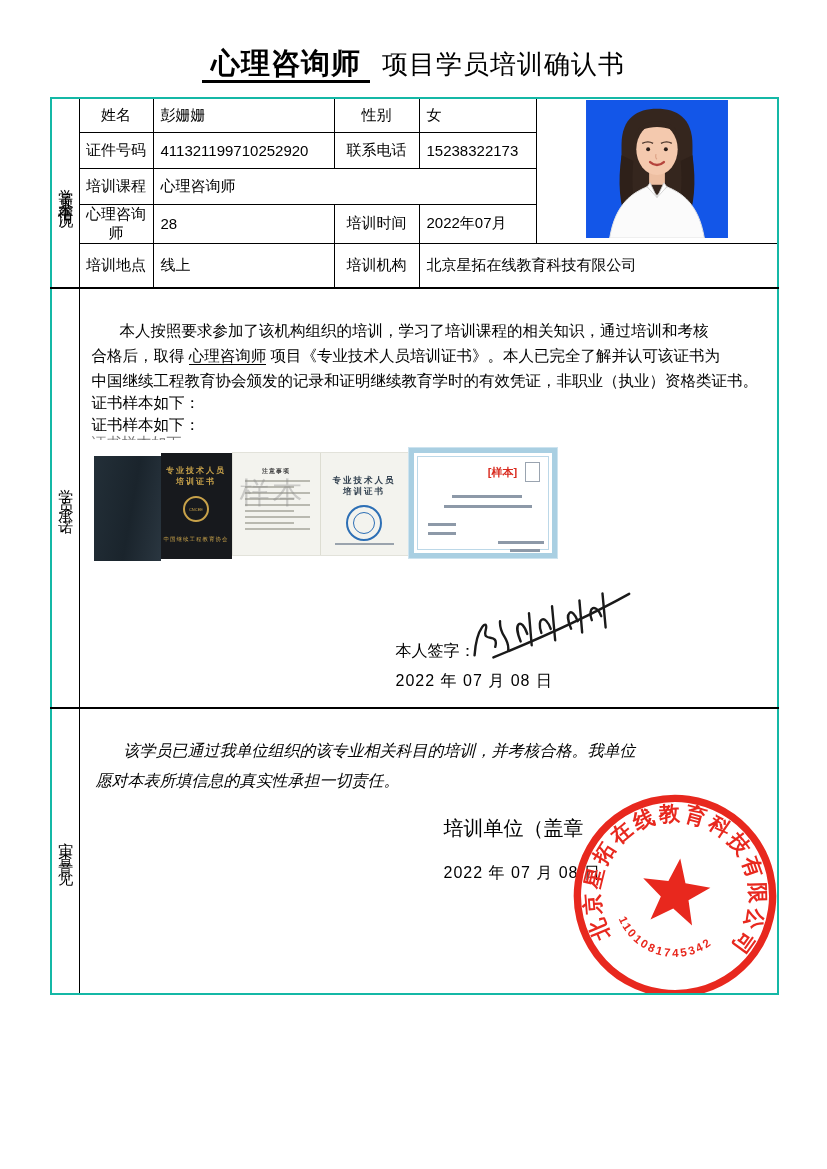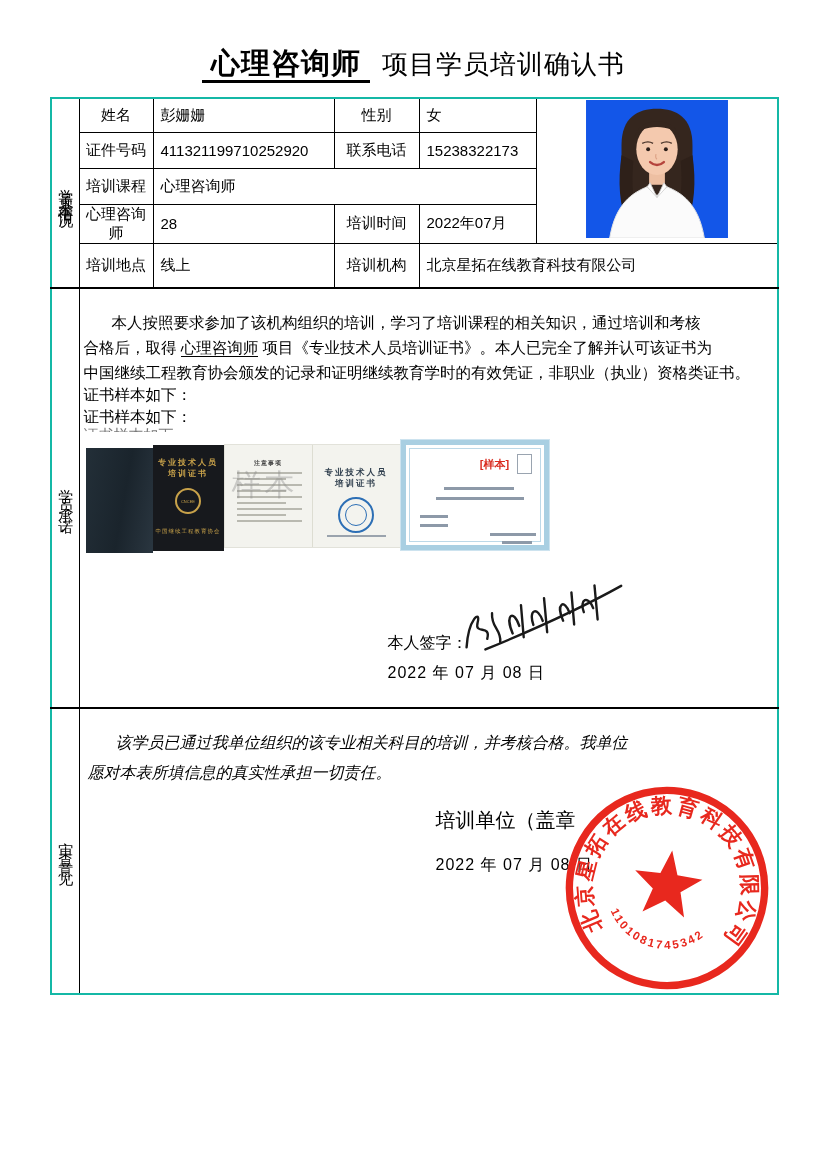--- a/index.html
+++ b/index.html
@@ -16,21 +16,21 @@
   table.form{position:absolute;left:50px;top:97px;width:727px;border-collapse:collapse;
              table-layout:fixed;border:2px solid #14b8a6;}
   table.form td{border:1px solid #000;font-size:15px;overflow:hidden;}
   td.lab{text-align:center;padding:0 2px;}
   td.val{text-align:left;padding:0 7px;}
   td.vcell{text-align:center;vertical-align:middle;padding:0;}
   .vtext{writing-mode:vertical-rl;text-orientation:upright;display:inline-block;font-size:15px;}
   .ls5{letter-spacing:5px;} .ls10{letter-spacing:10px;}
   tr.sec>td{border-top:2px solid #000;}
   td.photo-cell{text-align:center;vertical-align:middle;padding:0;}
-  td.content{position:relative;padding:0;vertical-align:top;}
+  td.content{position:relative;padding:8px;vertical-align:top;}
   .cellbox{position:relative;width:100%;height:100%;}
 
   
   .pline{position:absolute;left:4px;right:2px;font-size:15.5px;line-height:19px;white-space:nowrap;}
   .indent{padding-left:28px;}
   .uline{border-bottom:1px solid #000;}
   .ghost{position:absolute;left:4px;height:6px;overflow:hidden;color:#7a7a7a;font-size:15px;}
 
   
   .cert{position:absolute;box-sizing:border-box;}

